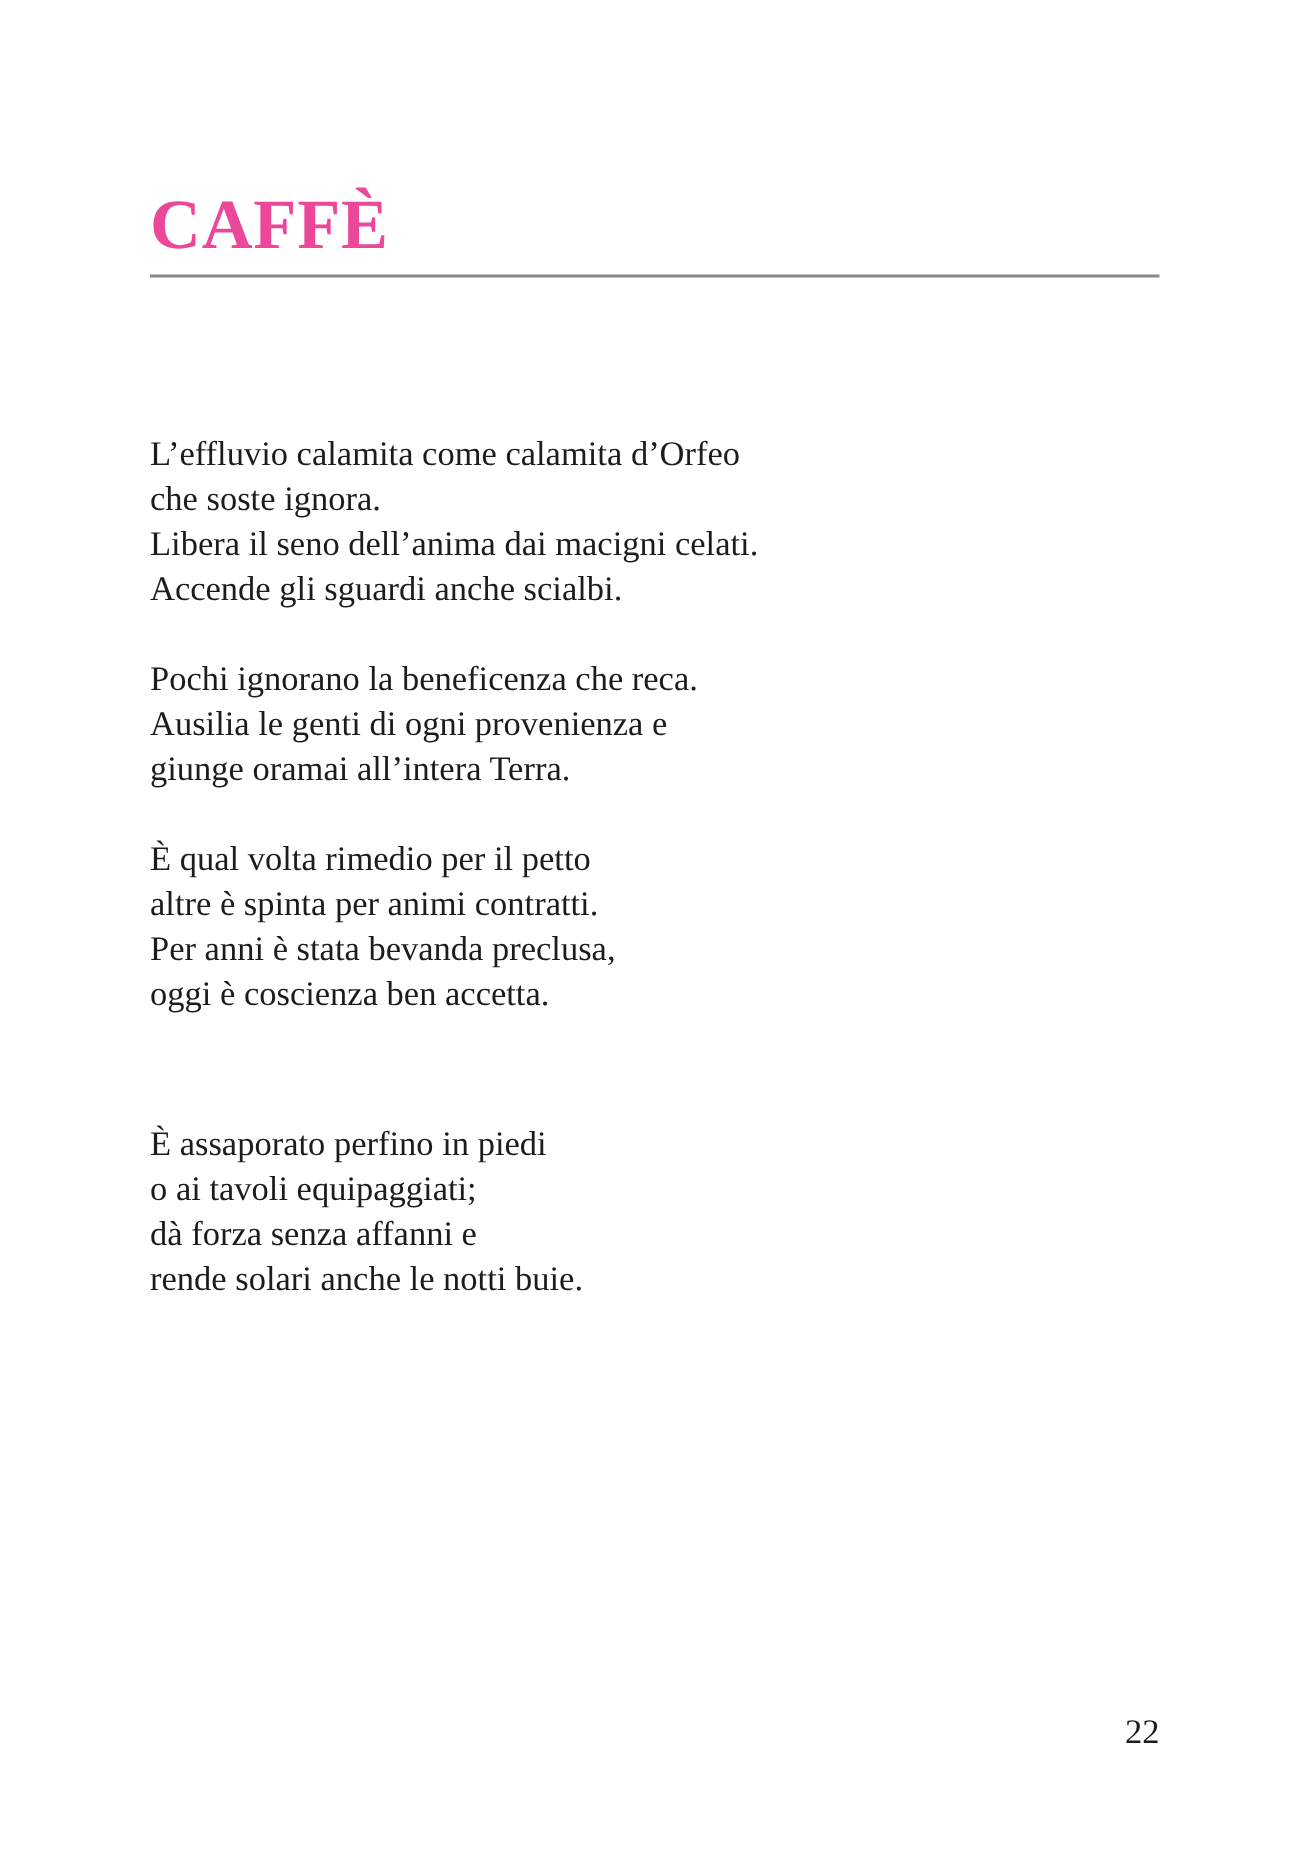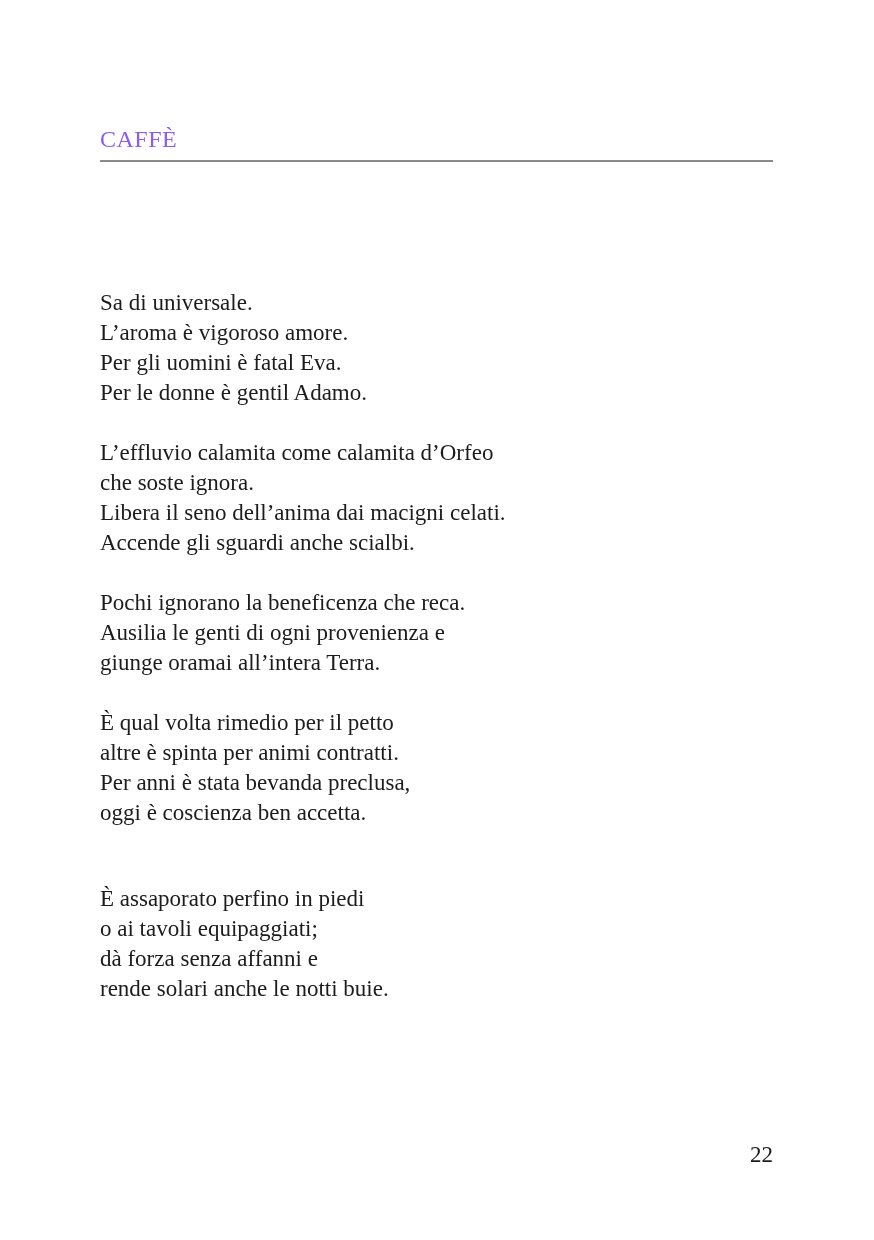--- a/index.html
+++ b/index.html
@@ -16,37 +16,37 @@
   }
   .chapter-header {
     position: absolute;
     left: 100px;
     top: 127px;
     width: 673px;
     border-bottom: 2px solid #8a8a8a;
     padding-bottom: 9px;
   }
   .chapter-title {
-    font-size: 24px;
+    font-size: 47px;
     line-height: 1.0;
-    font-weight: 400;
-    color: #8b5cf6;
+    font-weight: 700;
+    color: #ec4899;
     letter-spacing: 0.5px;
   }
   .poem {
     position: absolute;
     left: 100px;
     top: 288px;
     width: 673px;
     font-size: 23px;
     line-height: 30px;
     color: #1c1c1c;
   }
   .stanza + .stanza { margin-top: 30px; }
-  .stanza.stanza-extra-gap { margin-top: 56px; }
+  .stanza.stanza-extra-gap { margin-top: 70px; }
   .poem-line { white-space: pre; }
   .page-number {
     position: absolute;
     left: 100px;
     top: 1140px;
     width: 673px;
     text-align: right;
     font-size: 23px;
     line-height: 30px;
     color: #1c1c1c;
@@ -55,26 +55,20 @@
 </head>
 <body>
 
 <div class="page">
 
   <div class="chapter-header">
     <div class="chapter-title">CAFFÈ</div>
   </div>
 
   <div class="poem">
-      <div class="stanza">
-        <div class="poem-line">Sa di universale.</div>
-        <div class="poem-line">L’aroma è vigoroso amore.</div>
-        <div class="poem-line">Per gli uomini è fatal Eva.</div>
-        <div class="poem-line">Per le donne è gentil Adamo.</div>
-      </div>
       <div class="stanza">
         <div class="poem-line">L’effluvio calamita come calamita d’Orfeo</div>
         <div class="poem-line">che soste ignora.</div>
         <div class="poem-line">Libera il seno dell’anima dai macigni celati.</div>
         <div class="poem-line">Accende gli sguardi anche scialbi.</div>
       </div>
       <div class="stanza">
         <div class="poem-line">Pochi ignorano la beneficenza che reca.</div>
         <div class="poem-line">Ausilia le genti di ogni provenienza e</div>
         <div class="poem-line">giunge oramai all’intera Terra.</div>

